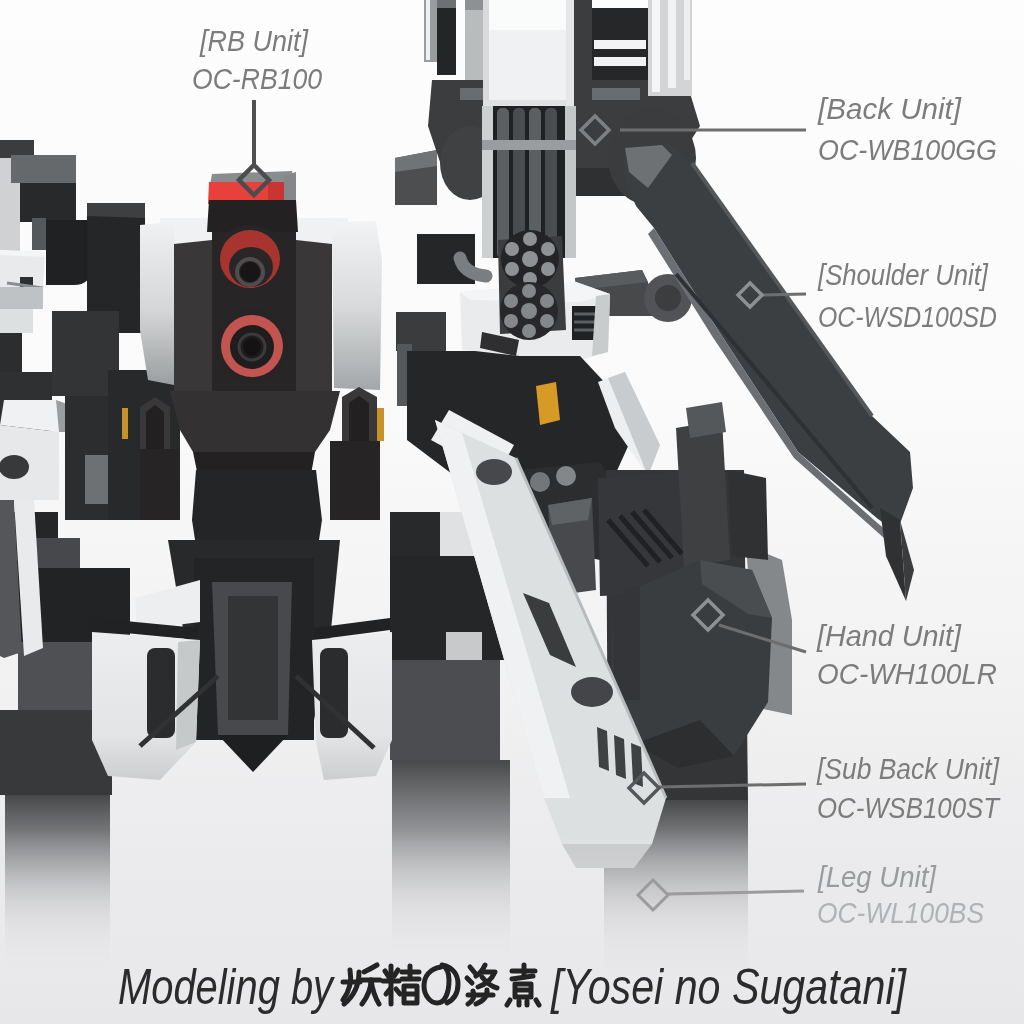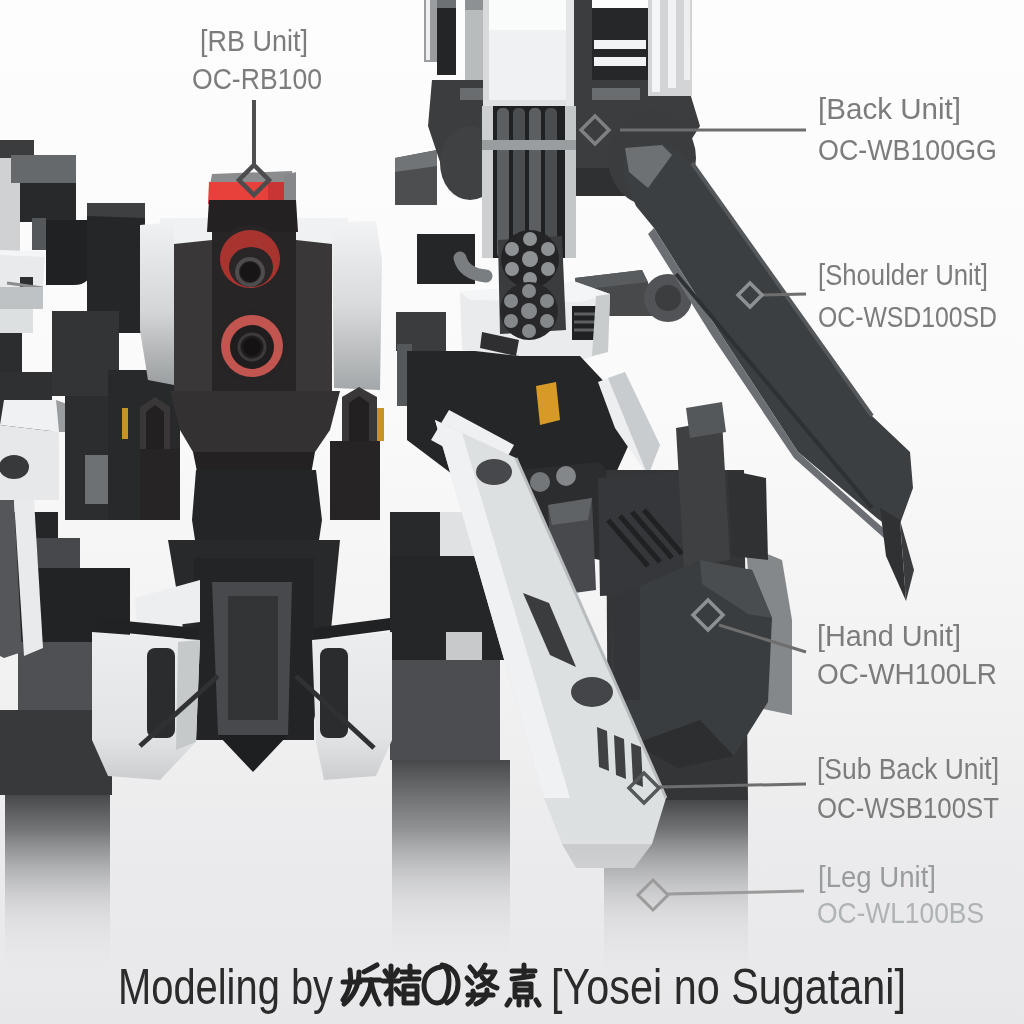--- a/index.html
+++ b/index.html
@@ -1,18 +1,18 @@
 <!DOCTYPE html>
 <html><head>
 <meta charset="utf-8">
 <style>
   html,body{margin:0;padding:0;width:1024px;height:1024px;overflow:hidden;
     font-family:"Liberation Sans", sans-serif;}
   #stage{position:relative;width:1024px;height:1024px;
-    background:linear-gradient(180deg,#fdfdfd 0%,#fafafa 40%,#f1f1f2 68%,#e9e9eb 88%,#e6e6e8 100%);}
+    background:linear-gradient(180deg,#fdfdfd 0%,#fafafa 40%,#f1f1f2 68%,#e9e9eb 88%,#e6e6e8 100%);font-style:italic;}
   svg.main{position:absolute;left:0;top:0;}
 </style>
 </head>
 <body>
 <div id="stage">
 <svg class="main" width="1024" height="1024" viewBox="0 0 1024 1024">
   <defs>
     <linearGradient id="fog" x1="0" y1="0" x2="0" y2="1">
       <stop offset="0" stop-color="#ececee" stop-opacity="0"></stop>
       <stop offset="0.45" stop-color="#ebebed" stop-opacity="0.5"></stop>

